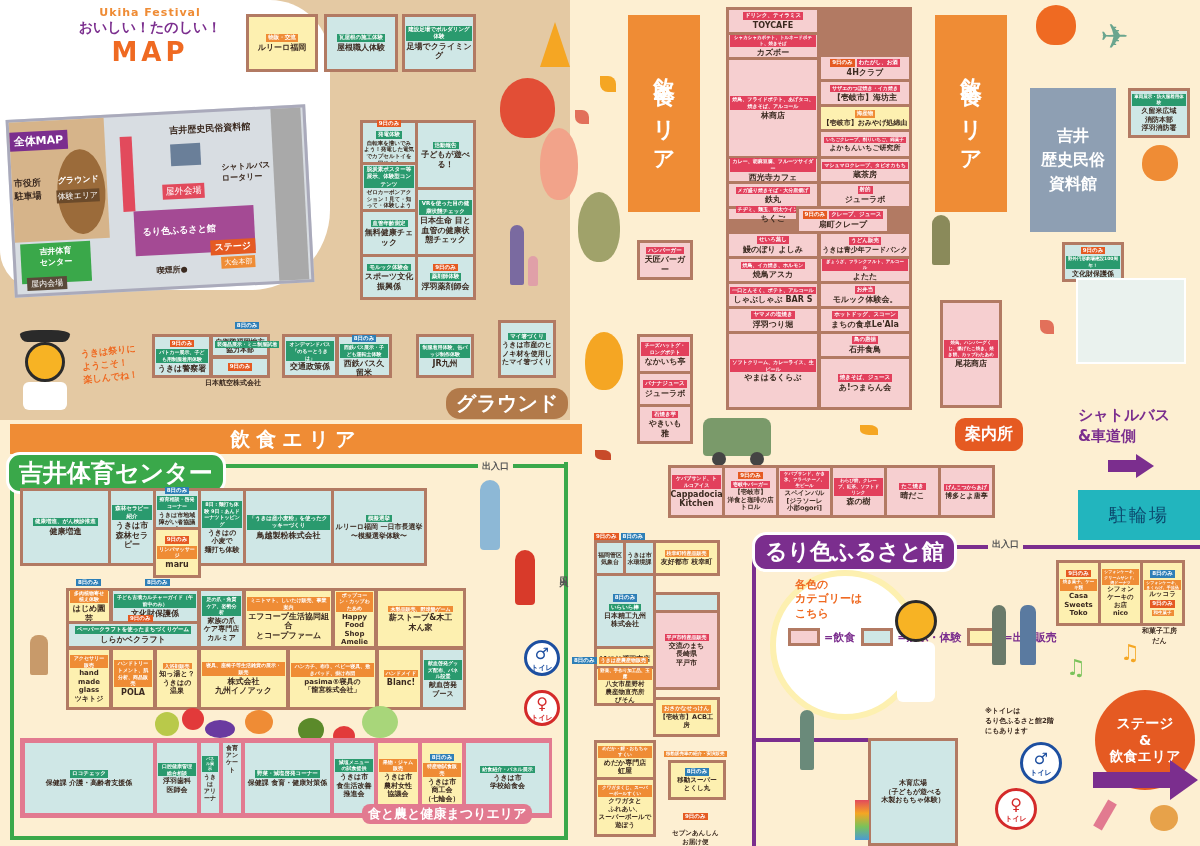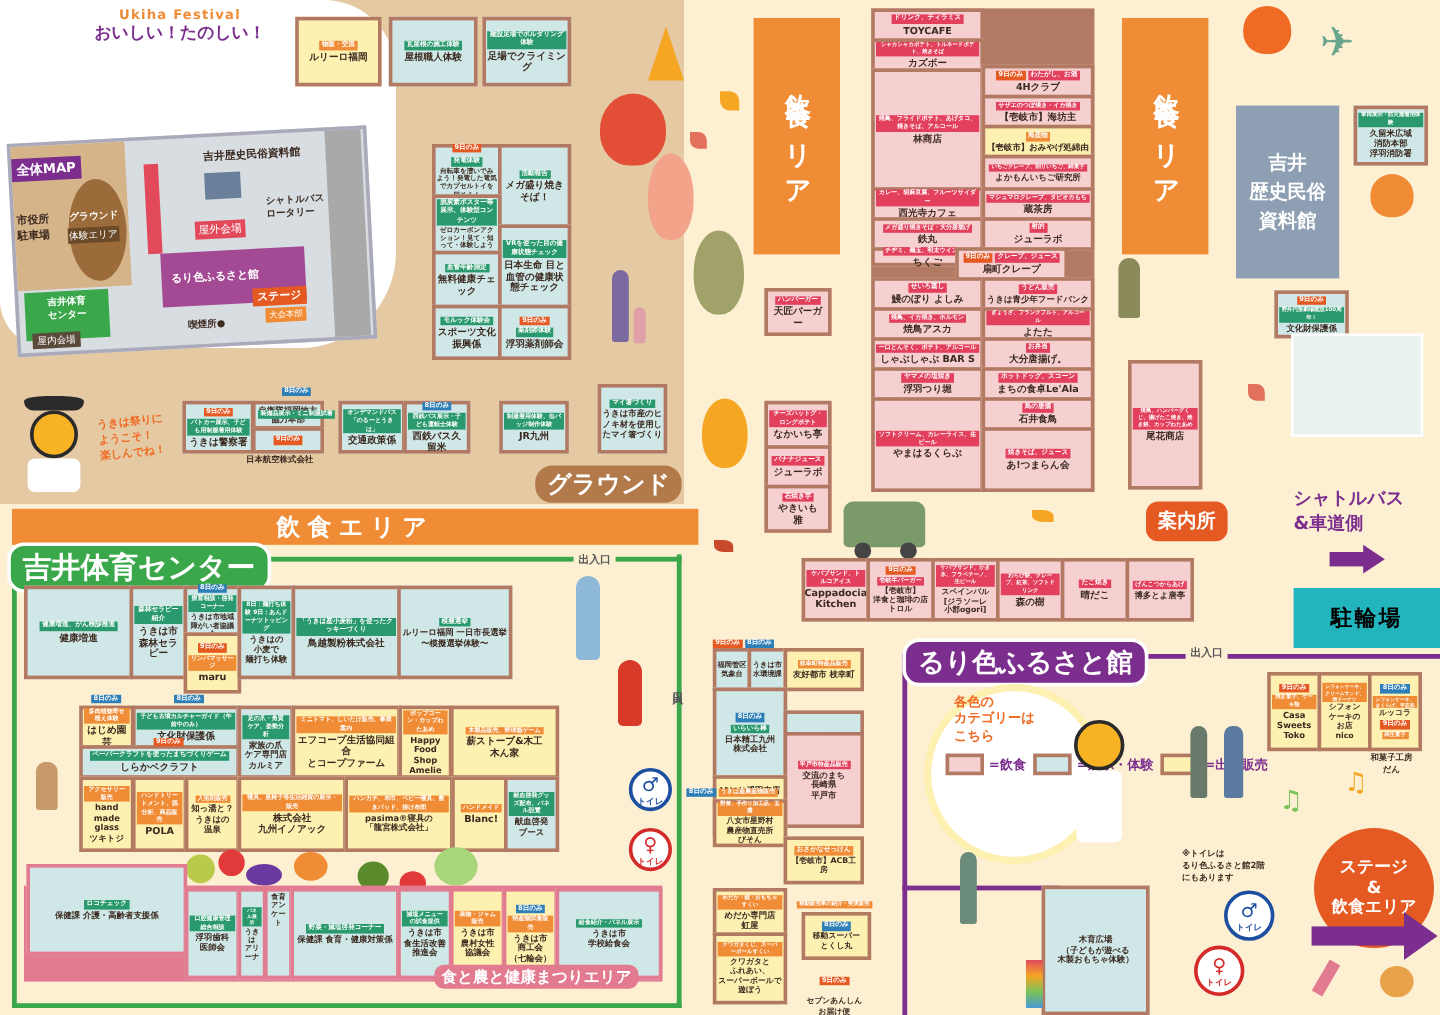--- a/index.html
+++ b/index.html
@@ -35,20 +35,21 @@
 
 <div class="abs ground-bg"></div>
 <div class="abs right-bg"></div>
 <div class="abs bottom-left-bg"></div>
 
 <div class="abs cloud" style="left:0;top:0;width:330px;height:290px;border-radius:0 60px 80px 40px"></div>
 
 <div class="abs" style="left:40px;top:6px;width:220px;text-align:center">
   <div style="color:#ef8c35;font-size:11px;font-weight:bold;letter-spacing:1px">Ukiha Festival</div>
   <div style="color:#7b2e8e;font-size:14px;font-weight:bold">おいしい！たのしい！</div>
+  <div style="color:#ef6a22;font-size:26px;font-weight:bold;letter-spacing:4px">MAP</div>
 </div>
 
 <div class="abs" style="left:10px;top:112px;width:300px;height:178px;background:#d8dde2;border:3px solid #aab;transform:rotate(-3deg)">
   <div class="abs" style="left:0;top:0;width:95px;height:120px;background:#d6b48a"></div>
   <div class="abs" style="left:0;top:10px;background:#7b2e8e;color:#fff;font-size:11px;font-weight:bold;padding:2px 4px">全体MAP</div>
   <div class="abs" style="left:2px;top:55px;font-size:9px;font-weight:bold;white-space:pre-line">市役所
 駐車場</div>
   <div class="abs" style="left:45px;top:30px;width:48px;height:85px;border-radius:50%;background:#9b6b3a"></div>
   <div class="abs" style="left:46px;top:55px;font-size:8px;color:#fff;font-weight:bold">グラウンド</div>
   <div class="abs" style="left:44px;top:70px;font-size:8px;color:#fff;background:#6b4a2a;padding:1px">体験エリア</div>
@@ -94,21 +95,21 @@
 <div class="abs" style="left:360px;top:120px;width:116px;height:180px;background:#b27a63"></div>
 <div class="box blue" style="left:360px;top:120px;width:58px;height:45px;font-size:6px">
   <div class="tagrow">
       <span class="tag t-day9">9日のみ</span>
       <span class="tag t-green">発電体験</span>
     </div>
   <span class="name" style="font-size:5.5px">自転車を漕いでみよう！発電した電気でカプセルトイを回そう！</span>
 </div>
 <div class="box blue" style="left:415px;top:120px;width:61px;height:70px">
   <span class="tag t-green">活動報告</span>
-  <span class="name">メガ盛り焼きそば！</span>
+  <span class="name">子どもが遊べる！</span>
 </div>
 <div class="box blue" style="left:360px;top:162px;width:58px;height:50px">
   <span class="tag t-green">脱炭素ポスター等展示、体験型コンテンツ</span>
   <span class="name" style="font-size:5.5px">ゼロカーボンアクション！見て・知って・体験しよう</span>
 </div>
 <div class="box blue" style="left:415px;top:187px;width:61px;height:70px">
   <span class="tag t-green">VRを使った目の健康状態チェック</span>
   <span class="name">日本生命 目と血管の健康状態チェック</span>
 </div>
 <div class="box blue" style="left:360px;top:209px;width:58px;height:48px">
@@ -280,21 +281,21 @@
 
 <div class="abs" style="left:155px;top:712px;width:24px;height:24px;border-radius:50%;background:#b9c94a"></div>
 <div class="abs" style="left:182px;top:708px;width:22px;height:22px;border-radius:50%;background:#e23a3a"></div>
 <div class="abs" style="left:205px;top:720px;width:30px;height:18px;border-radius:50%;background:#6a3aa0"></div>
 <div class="abs" style="left:245px;top:710px;width:28px;height:24px;border-radius:50%;background:#ef8c35"></div>
 <div class="abs" style="left:298px;top:718px;width:26px;height:24px;border-radius:50%;background:#5b8a2a"></div>
 <div class="abs" style="left:333px;top:726px;width:22px;height:20px;border-radius:50%;background:#e23a3a"></div>
 <div class="abs" style="left:362px;top:706px;width:36px;height:32px;border-radius:50%;background:#a8d67a"></div>
 
 <div class="abs" style="left:20px;top:738px;width:532px;height:80px;background:#e27a90"></div>
-<div class="box blue" style="left:22px;top:720px;width:134px;height:76px;border-color:#e27a90">
+<div class="box blue" style="left:22px;top:740px;width:134px;height:76px;border-color:#e27a90">
   <span class="tag t-green">ロコチェック</span>
   <span class="name" style="font-size:7px">保健課 介護・高齢者支援係</span>
 </div>
 <div class="box blue" style="left:154px;top:740px;width:46px;height:76px;white-space:pre-line;border-color:#e27a90">
   <span class="tag t-green" style="font-size:5px">口腔健康管理総合相談</span>
   <span class="name" style="font-size:7px">浮羽歯科
 医師会</span>
 </div>
 <div class="box blue" style="left:198px;top:740px;width:24px;height:76px;white-space:pre-line;border-color:#e27a90">
   <span class="tag t-green" style="font-size:4px">パネル展示</span>
@@ -441,21 +442,21 @@
 <div class="box pink" style="left:818px;top:231px;width:94px;height:28px">
   <span class="tag t-red">うどん販売</span>
   <span class="name" style="font-size:7px">うきは青少年フードバンク</span>
 </div>
 <div class="box pink" style="left:818px;top:256px;width:94px;height:28px">
   <span class="tag t-red" style="font-size:4.5px">ぎょうざ、フランクフルト、アルコール</span>
   <span class="name">よたた</span>
 </div>
 <div class="box pink" style="left:818px;top:281px;width:94px;height:28px">
   <span class="tag t-red">お弁当</span>
-  <span class="name">大分唐揚げ。</span>
+  <span class="name">モルック体験会。</span>
 </div>
 <div class="box pink" style="left:818px;top:306px;width:94px;height:28px">
   <span class="tag t-red">ホットドッグ、スコーン</span>
   <span class="name">まちの食卓Le'Ala</span>
 </div>
 <div class="box pink" style="left:818px;top:331px;width:94px;height:28px">
   <span class="tag t-red">鳥の唐揚</span>
   <span class="name">石井食鳥</span>
 </div>
 <div class="box pink" style="left:818px;top:356px;width:94px;height:54px">
@@ -534,21 +535,21 @@
 <div class="abs" style="left:1076px;top:278px;width:110px;height:86px;background:#eaf2ee;border:2px solid #fff"></div>
 <div class="box pink" style="left:940px;top:300px;width:62px;height:108px">
   <span class="tag t-red" style="font-size:4.5px">焼鳥、ハンバーグくじ、揚げたこ焼き、焼き餅、カップわたあめ</span>
   <span class="name">尾花商店</span>
 </div>
 <div class="abs" style="left:955px;top:418px;background:#e55a22;color:#fff;font-size:16px;font-weight:bold;padding:6px 10px;border-radius:10px">案内所</div>
 <div class="abs" style="left:1078px;top:405px;color:#7b2e8e;font-size:15px;font-weight:bold;white-space:pre-line;line-height:1.4">シャトルバス
 &amp;車道側</div>
 <div class="abs" style="left:1108px;top:460px;width:30px;height:12px;background:#7b2e8e"></div>
 <div class="abs" style="left:1136px;top:454px;width:0;height:0;border-top:12px solid transparent;border-bottom:12px solid transparent;border-left:18px solid #7b2e8e"></div>
-<div class="abs" style="left:1078px;top:490px;width:122px;height:50px;background:#22b5be;color:#000000;font-size:18px;font-weight:bold;display:flex;align-items:center;justify-content:center;letter-spacing:2px">駐輪場</div>
+<div class="abs" style="left:1078px;top:490px;width:122px;height:50px;background:#22b5be;color:#0c4a6e;font-size:18px;font-weight:normal;display:flex;align-items:center;justify-content:center;letter-spacing:2px">駐輪場</div>
 <div class="abs" style="left:932px;top:215px;width:18px;height:50px;background:#8a8a5a;border-radius:9px 9px 2px 2px"></div>
 <div class="abs tree" style="left:1036px;top:5px;width:40px;height:40px;background:#ef6a22"></div>
 <div class="abs tree" style="left:1142px;top:145px;width:36px;height:36px;background:#ef8c35"></div>
 <div class="abs" style="left:1100px;top:16px;color:#6aa58e;font-size:34px">✈</div>
 
 <div class="abs" style="left:594px;top:540px;width:126px;height:280px"></div>
 <div class="box blue" style="left:594px;top:540px;width:32px;height:36px;white-space:pre-line">
   <span class="name" style="font-size:6px">福岡管区
 気象台</span>
 </div>

